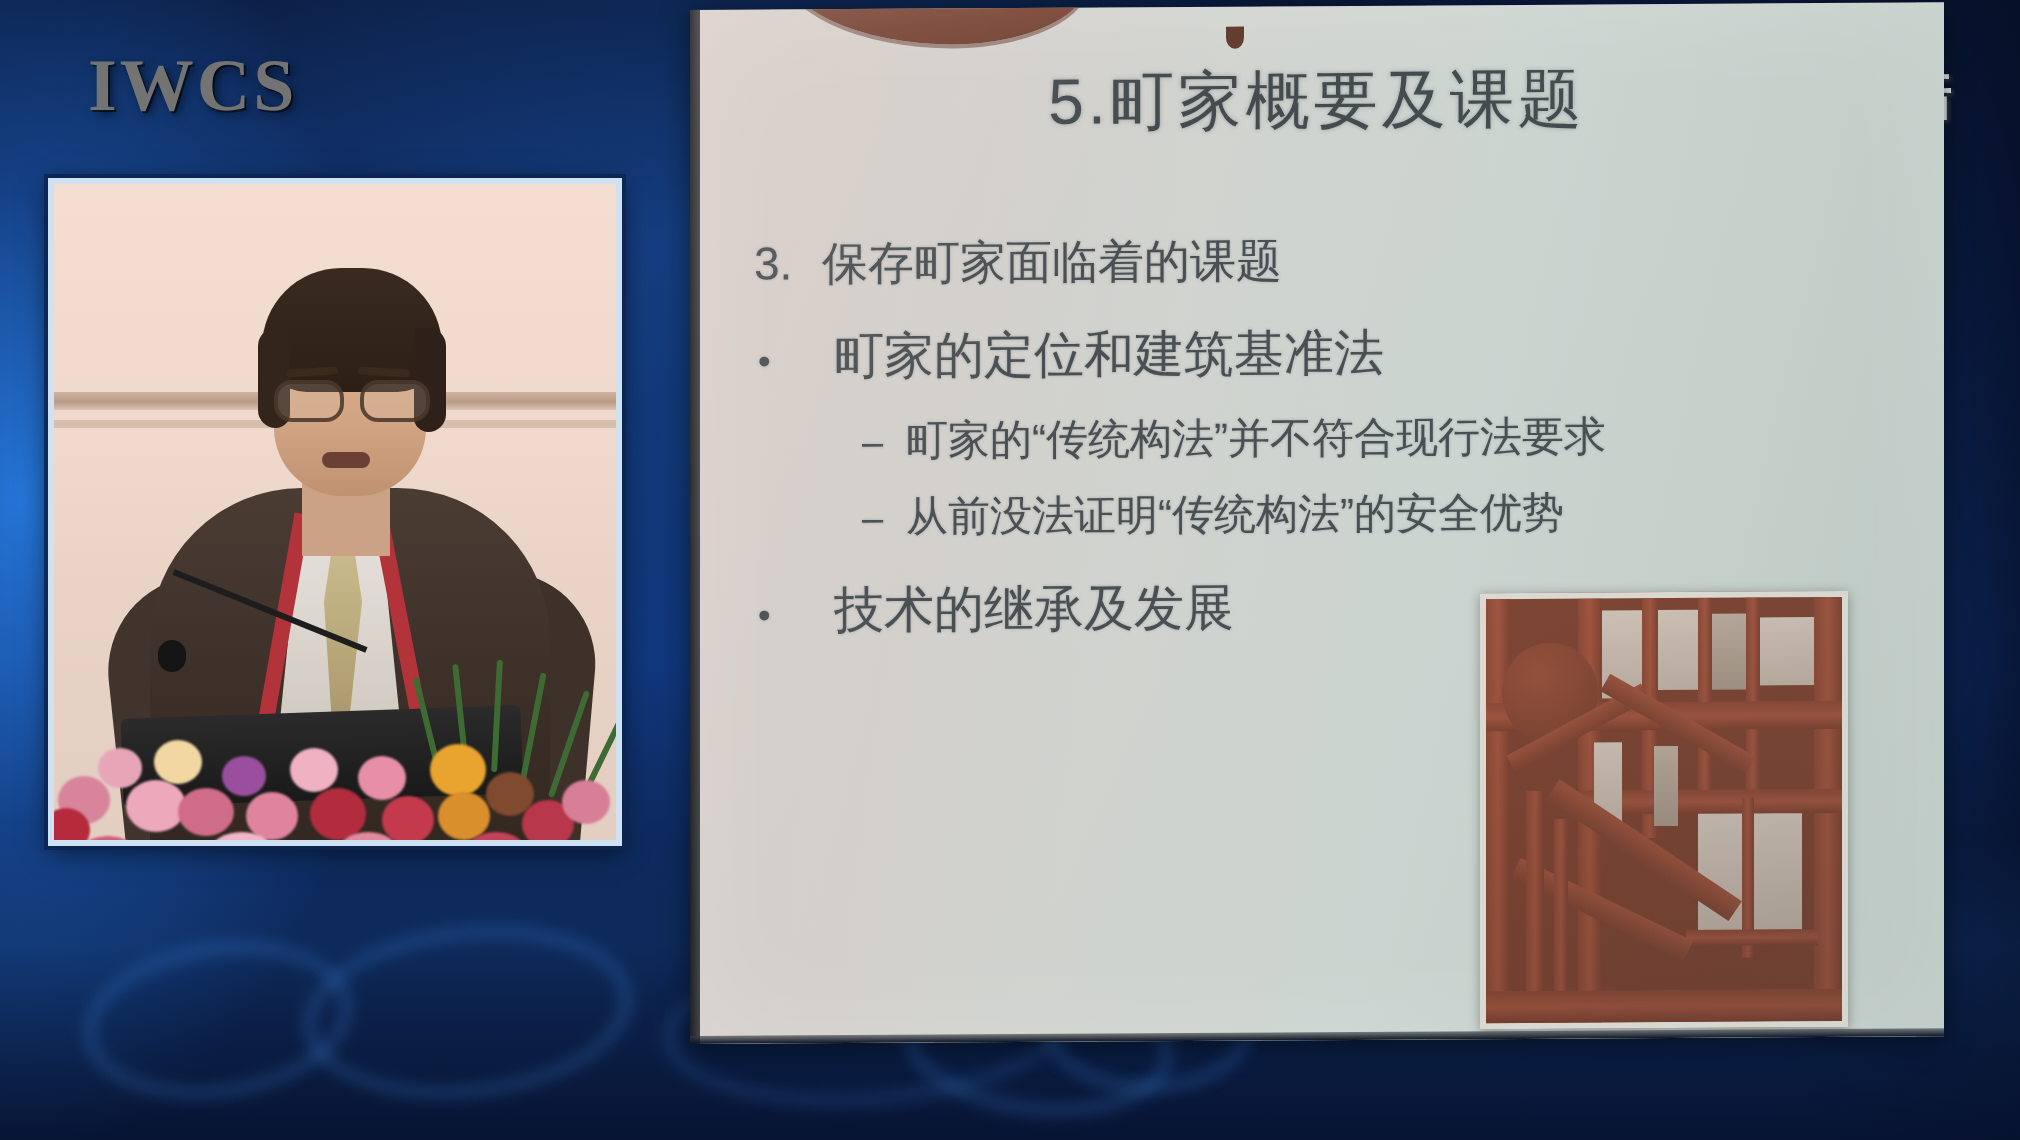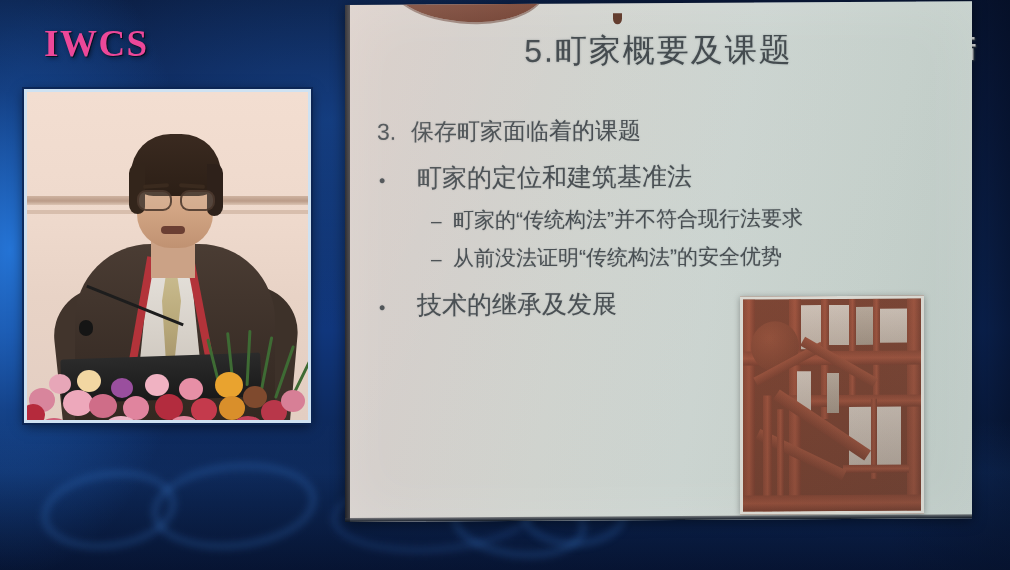--- a/index.html
+++ b/index.html
@@ -73,21 +73,21 @@
 
   
   .logo {
     position: absolute;
     left: 44px;
     top: 22px;
     font-family: "Liberation Serif", serif;
     font-weight: bold;
     font-size: 37px;
     letter-spacing: 1.5px;
-    color: #ec4899;
+    color: #737373;
     text-shadow:
       1px 1px 0 rgba(0,0,0,0.55),
       2px 2px 4px rgba(0,0,0,0.5);
     user-select: none;
   }
 
   
   .watermark {
     position: absolute;
     right: 32px;

